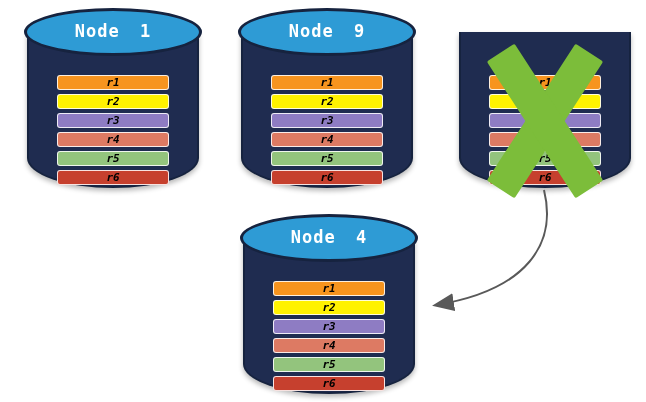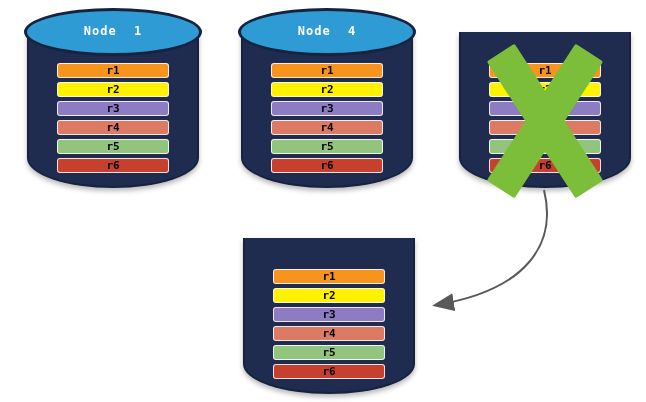--- a/index.html
+++ b/index.html
@@ -31,33 +31,34 @@
     border: 3px solid var(--cyl-outline, #16233F);
     border-radius: 50%;
     box-sizing: border-box;
     display: flex;
     align-items: center;
     justify-content: center;
     z-index: 2;
   }
   .node .title {
     color: var(--title-text, #ffffff);
-    font-size: 12px;
+    font-size: 17px;
     font-weight: bold;
     letter-spacing: 1px;
     word-spacing: 9px;
     padding-bottom: 2px;
   }
   .node .rows {
     position: absolute;
     left: 50%;
     transform: translateX(-50%);
-    top: 55px;
+    top: 67px;
     width: 112px;
     z-index: 3;
+    font-style: italic;
   }
   .row {
     height: 13px;
     margin-bottom: 4px;
     border: 1px solid rgba(255,255,255,0.85);
     border-radius: 3px;
     display: flex;
     align-items: center;
     justify-content: center;
     font-size: 11px;
@@ -132,70 +133,73 @@
         </div>
         <div class="row" style="background: rgb(198, 64, 46);">
           <span>r6</span>
         </div>
       </div>
   </div>
 
   <div class="node n2">
     <div class="cyl-body"></div>
     <div class="cyl-top">
+      <span class="title">Node 9</span>
+    </div>
+    <div class="rows">
+        <div class="row" style="background: rgb(247, 148, 30);">
+          <span>r1</span>
+        </div>
+        <div class="row" style="background: rgb(255, 242, 0);">
+          <span>r2</span>
+        </div>
+        <div class="row" style="background: rgb(142, 124, 195);">
+          <span>r3</span>
+        </div>
+        <div class="row" style="background: rgb(221, 122, 99);">
+          <span>r4</span>
+        </div>
+        <div class="row" style="background: rgb(147, 196, 125);">
+          <span>r5</span>
+        </div>
+        <div class="row" style="background: rgb(198, 64, 46);">
+          <span>r6</span>
+        </div>
+      </div>
+  </div>
+
+  <div class="node n3">
+    <div class="cyl-body"></div>
+    <div class="rows">
+        <div class="row" style="background: rgb(247, 148, 30);">
+          <span>r1</span>
+        </div>
+        <div class="row" style="background: rgb(255, 242, 0);">
+          <span>r2</span>
+        </div>
+        <div class="row" style="background: rgb(142, 124, 195);">
+          <span>r3</span>
+        </div>
+        <div class="row" style="background: rgb(221, 122, 99);">
+          <span>r4</span>
+        </div>
+        <div class="row" style="background: rgb(147, 196, 125);">
+          <span>r5</span>
+        </div>
+        <div class="row" style="background: rgb(198, 64, 46);">
+          <span>r6</span>
+        </div>
+      </div>
+  </div>
+
+  <div class="node n4">
+    <div class="cyl-body"></div>
+    <div class="cyl-top">
       <span class="title">Node 4</span>
     </div>
-    <div class="rows">
-        <div class="row" style="background: rgb(247, 148, 30);">
-          <span>r1</span>
-        </div>
-        <div class="row" style="background: rgb(255, 242, 0);">
-          <span>r2</span>
-        </div>
-        <div class="row" style="background: rgb(142, 124, 195);">
-          <span>r3</span>
-        </div>
-        <div class="row" style="background: rgb(221, 122, 99);">
-          <span>r4</span>
-        </div>
-        <div class="row" style="background: rgb(147, 196, 125);">
-          <span>r5</span>
-        </div>
-        <div class="row" style="background: rgb(198, 64, 46);">
-          <span>r6</span>
-        </div>
-      </div>
-  </div>
-
-  <div class="node n3">
-    <div class="cyl-body"></div>
-    <div class="rows">
-        <div class="row" style="background: rgb(247, 148, 30);">
-          <span>r1</span>
-        </div>
-        <div class="row" style="background: rgb(255, 242, 0);">
-          <span>r2</span>
-        </div>
-        <div class="row" style="background: rgb(142, 124, 195);">
-          <span>r3</span>
-        </div>
-        <div class="row" style="background: rgb(221, 122, 99);">
-          <span>r4</span>
-        </div>
-        <div class="row" style="background: rgb(147, 196, 125);">
-          <span>r5</span>
-        </div>
-        <div class="row" style="background: rgb(198, 64, 46);">
-          <span>r6</span>
-        </div>
-      </div>
-  </div>
-
-  <div class="node n4">
-    <div class="cyl-body"></div>
     <div class="rows">
         <div class="row" style="background: rgb(247, 148, 30);">
           <span>r1</span>
         </div>
         <div class="row" style="background: rgb(255, 242, 0);">
           <span>r2</span>
         </div>
         <div class="row" style="background: rgb(142, 124, 195);">
           <span>r3</span>
         </div>

